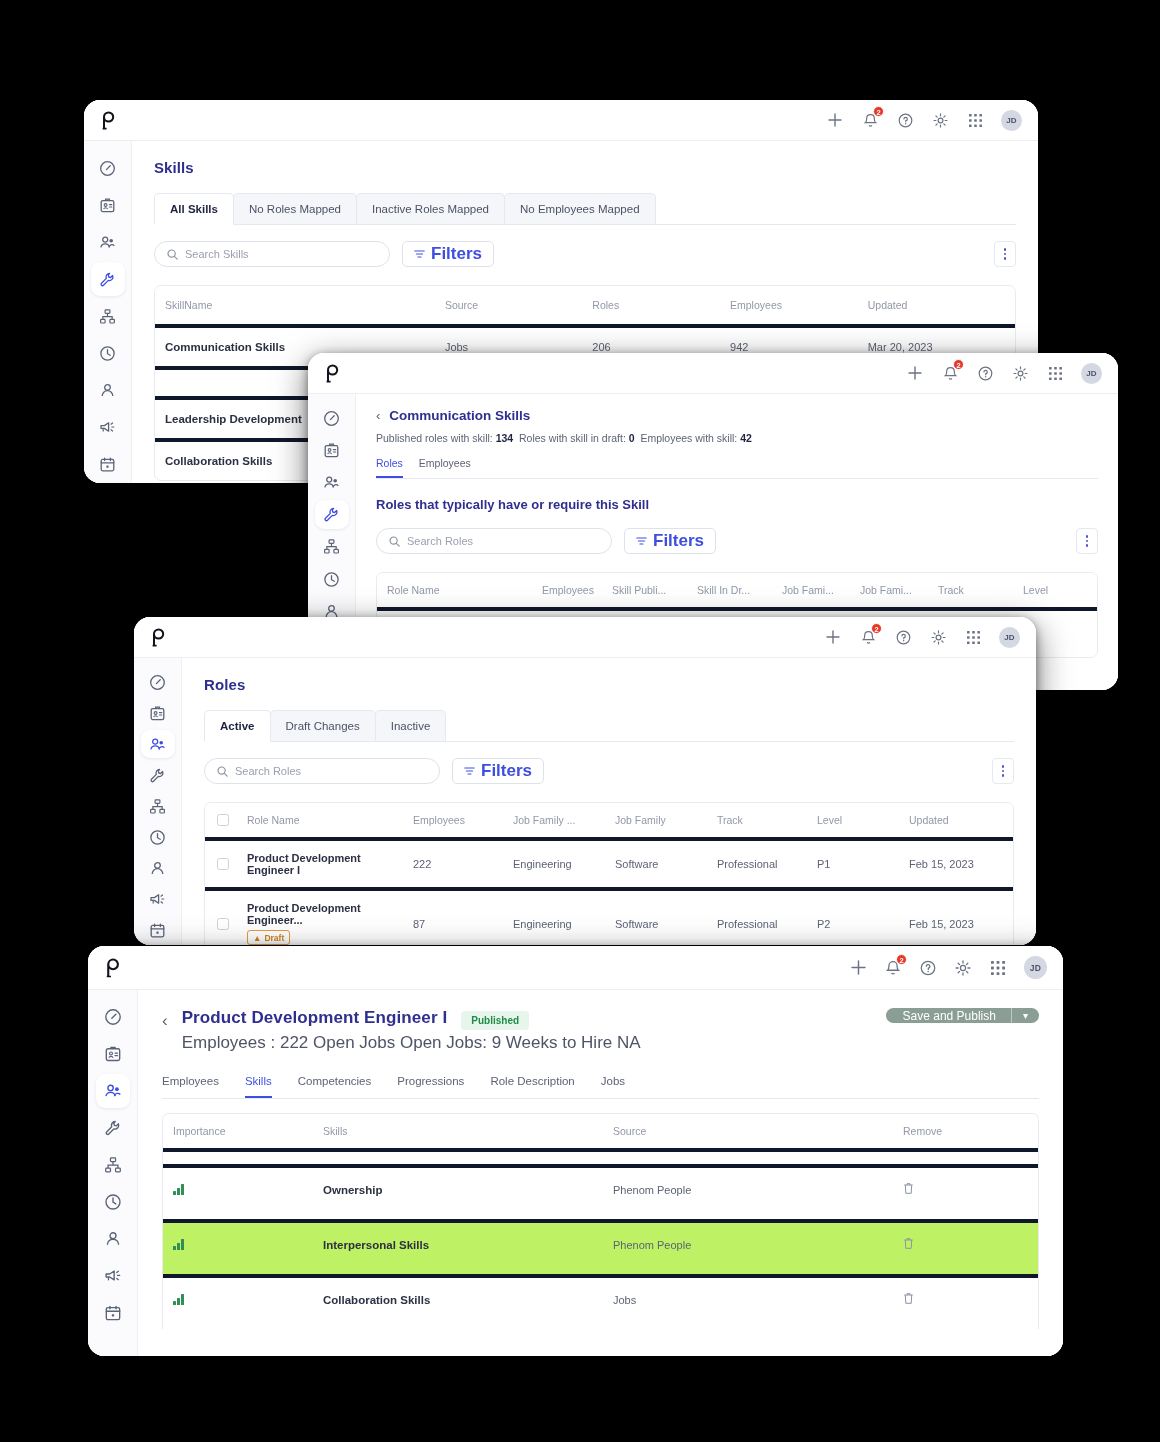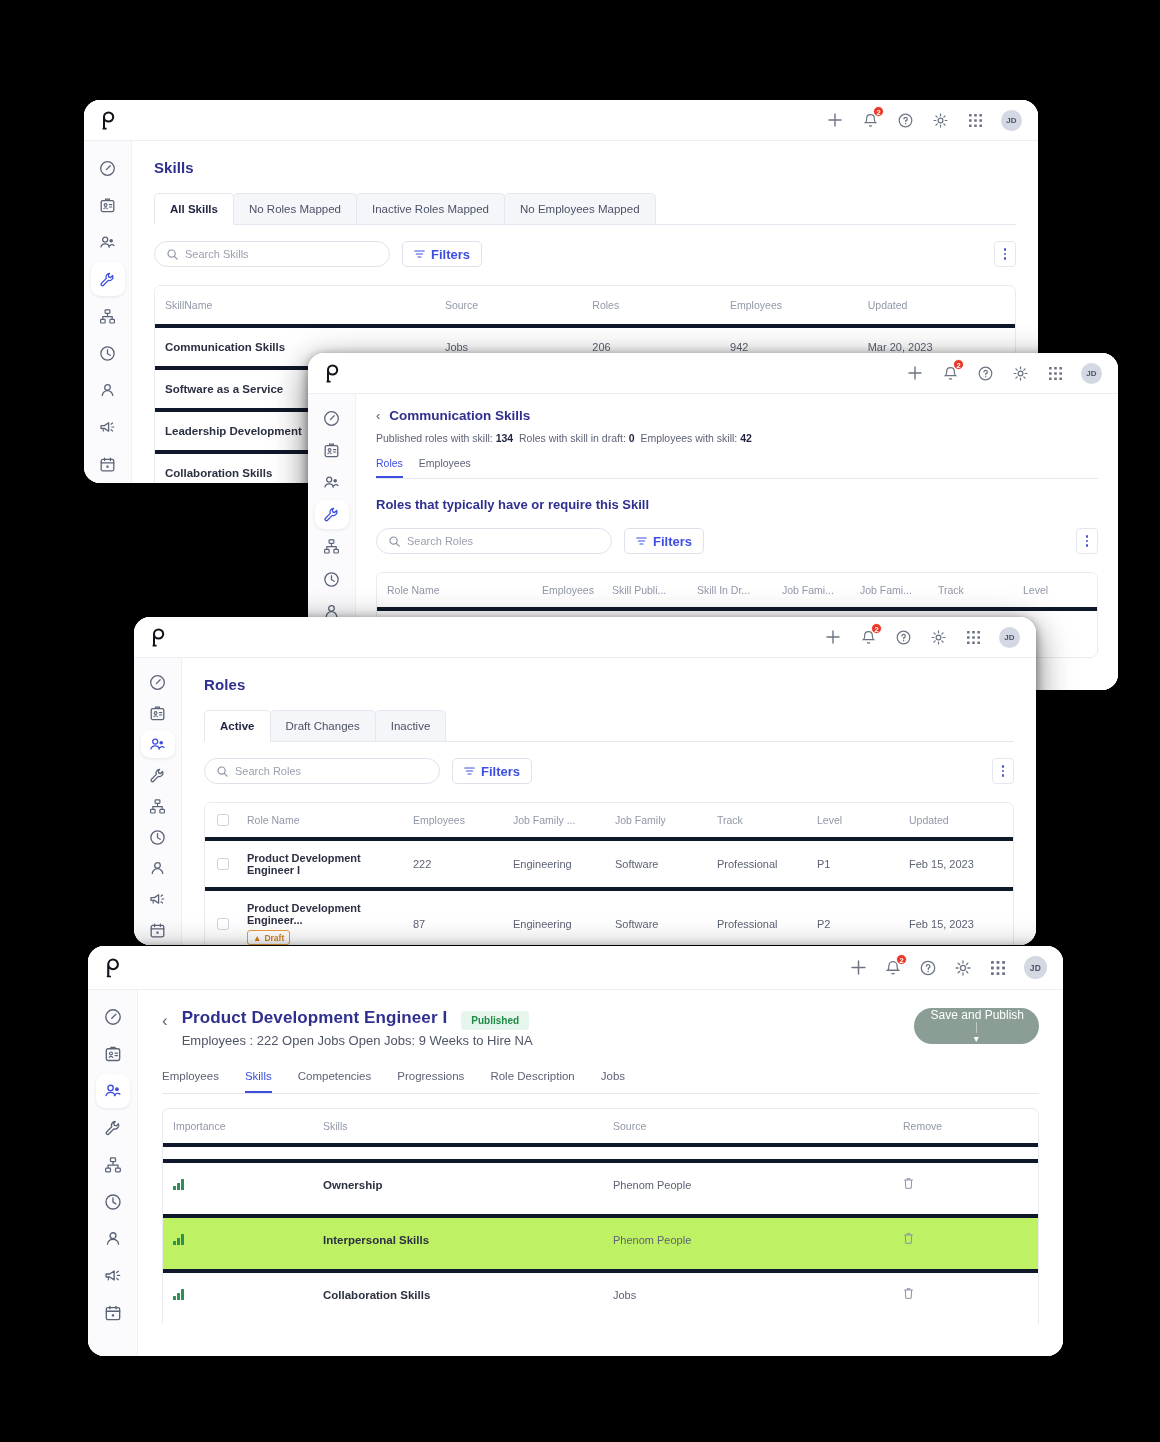--- a/index.html
+++ b/index.html
@@ -93,21 +93,21 @@
   .search {
     display: flex; align-items: center; gap: 7px;
     border: 1px solid #dfe2ea; border-radius: 16px;
     height: 26px; padding: 0 12px; width: 236px;
     color: #9aa0ae; font-size: 11px; background:#fff;
   }
   .filters {
     display: flex; align-items: center; gap: 6px;
     border: 1px solid #dfe2ea; border-radius: 5px;
     height: 26px; padding: 0 11px;
-    color: #3d4ee0; font-size: 13px; font-weight: 700; background:#fff;
+    color: #3d4ee0; font-size: 17px; font-weight: 700; background:#fff;
   }
   .spacer { flex: 1; }
   .kebab {
     width: 22px; height: 26px; border: 1px solid #e6e8ef; border-radius: 4px;
     display: flex; flex-direction: column; align-items: center; justify-content: center; gap: 2px;
     background:#fff;
   }
   .kebab i { width: 2.5px; height: 2.5px; background: #4a55c9; border-radius: 50%; display:block; }
 
   
@@ -172,24 +172,24 @@
 
   
   #win-role { left: 88px; top: 946px; width: 975px; height: 410px; }
   #win-role .content-pad { padding: 18px 24px 0 24px; }
   .role-head { display:flex; align-items:flex-start; }
   .role-title { font-size: 17px; color:#2f2f8f; font-weight:700; letter-spacing:.1px; }
   .pub-badge {
     background:#e7f6ec; color:#1f8b45; font-size:10px; font-weight:600;
     border-radius:4px; padding: 4px 10px; margin-left: 14px; position:relative; top:3px;
   }
-  .role-meta { margin-top: 5px; font-size: 13px; color:#4f5566; }
+  .role-meta { margin-top: 5px; font-size: 17px; color:#4f5566; }
   .btn-publish {
     display:flex; align-items:center; background:#8b9e96; color:#fff;
-    border-radius: 19px; height: 36px; overflow:hidden; font-size:12px;flex-direction:column;
+    border-radius: 19px; height: 15px; overflow:hidden; font-size:12px;
   }
   .btn-publish .lbl { padding: 0 15px 0 17px; }
   .btn-publish .div { width:1px; height:22px; background: rgba(255,255,255,.45); }
   .btn-publish .cv { padding: 0 11px; font-size: 10px; }
   #win-role .utabs { gap: 26px; margin-top: 22px; border-bottom: 1px solid #e6e8ef; }
   #win-role .utab { font-size: 11.5px; padding-bottom: 9px; }
   #win-role .c-imp { width: 150px; }
   #win-role .c-skl { width: 290px; }
   #win-role .c-src { width: 290px; }
   #win-role .c-rmv { width: 120px; }
@@ -369,21 +369,20 @@
                 <div class="tc c5">Updated</div>
               </div>
               <div class="trow body">
                 <div class="tc c1 name">Communication Skills</div>
                 <div class="tc c2">Jobs</div>
                 <div class="tc c3">206</div>
                 <div class="tc c4">942</div>
                 <div class="tc c5">Mar 20, 2023</div>
               </div>
               <div class="trow body">
-                <div class="tc c1 name">Software as a Service</div>
                 <div class="tc c2"></div>
                 <div class="tc c3"></div>
                 <div class="tc c4"></div>
                 <div class="tc c5"></div>
               </div>
               <div class="trow body">
                 <div class="tc c1 name">Leadership Development</div>
                 <div class="tc c2"></div>
                 <div class="tc c3"></div>
                 <div class="tc c4"></div>

